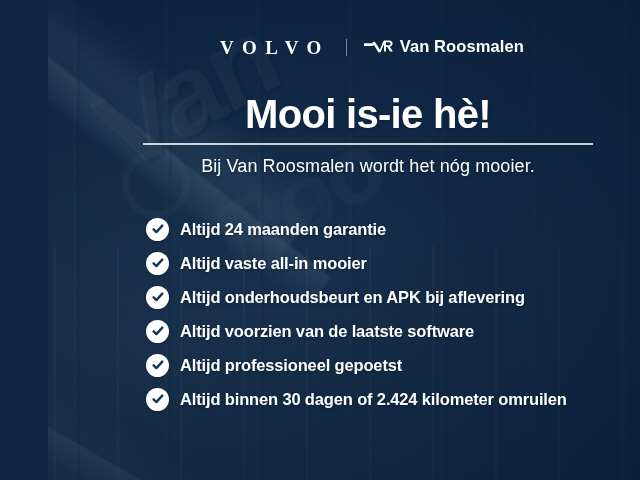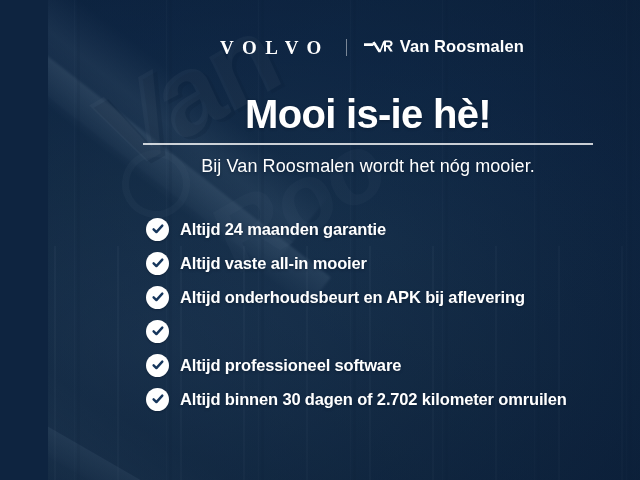--- a/index.html
+++ b/index.html
@@ -349,36 +349,37 @@
         <span class="check-label">Altijd onderhoudsbeurt en APK bij aflevering</span>
       </div>
 
 
       <div class="check-row">
         <span class="check-badge">
           <svg width="14" height="14" viewBox="0 0 14 14" aria-hidden="true">
             <path d="M2.6 7.3 L5.4 10.1 L11.3 3.6" fill="none" stroke="#16365c" stroke-width="2.4" stroke-linecap="round" stroke-linejoin="round"></path>
           </svg>
         </span>
-      </div>
-
-      <div class="check-row">
-        <span class="check-badge">
-          <svg width="14" height="14" viewBox="0 0 14 14" aria-hidden="true">
-            <path d="M2.6 7.3 L5.4 10.1 L11.3 3.6" fill="none" stroke="#16365c" stroke-width="2.4" stroke-linecap="round" stroke-linejoin="round"></path>
-          </svg>
-        </span>
-        <span class="check-label">Altijd professioneel software</span>
-      </div>
-
-      <div class="check-row">
-        <span class="check-badge">
-          <svg width="14" height="14" viewBox="0 0 14 14" aria-hidden="true">
-            <path d="M2.6 7.3 L5.4 10.1 L11.3 3.6" fill="none" stroke="#16365c" stroke-width="2.4" stroke-linecap="round" stroke-linejoin="round"></path>
-          </svg>
-        </span>
-        <span class="check-label">Altijd binnen 30 dagen of 2.702 kilometer omruilen</span>
+        <span class="check-label">Altijd voorzien van de laatste software</span>
+      </div>
+
+      <div class="check-row">
+        <span class="check-badge">
+          <svg width="14" height="14" viewBox="0 0 14 14" aria-hidden="true">
+            <path d="M2.6 7.3 L5.4 10.1 L11.3 3.6" fill="none" stroke="#16365c" stroke-width="2.4" stroke-linecap="round" stroke-linejoin="round"></path>
+          </svg>
+        </span>
+        <span class="check-label">Altijd professioneel gepoetst</span>
+      </div>
+
+      <div class="check-row">
+        <span class="check-badge">
+          <svg width="14" height="14" viewBox="0 0 14 14" aria-hidden="true">
+            <path d="M2.6 7.3 L5.4 10.1 L11.3 3.6" fill="none" stroke="#16365c" stroke-width="2.4" stroke-linecap="round" stroke-linejoin="round"></path>
+          </svg>
+        </span>
+        <span class="check-label">Altijd binnen 30 dagen of 2.424 kilometer omruilen</span>
       </div>
 
     </div>
 
   </div>
 </div>
 
 </body></html>

